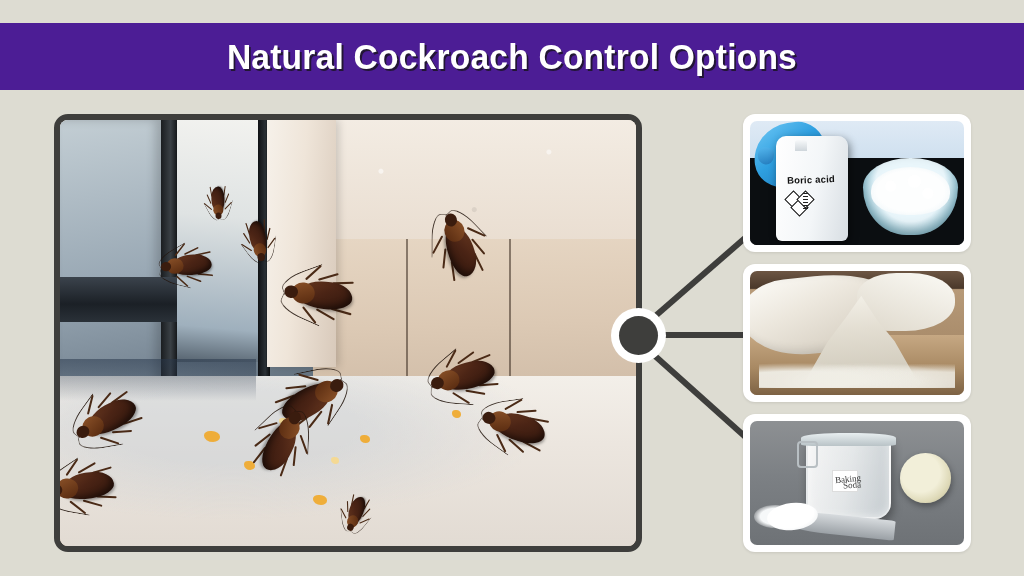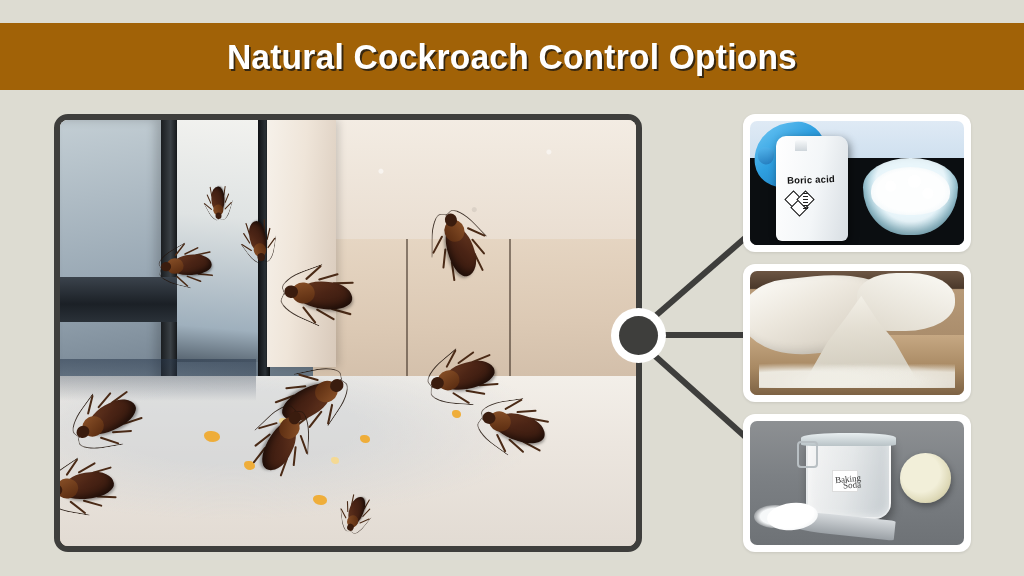--- a/index.html
+++ b/index.html
@@ -20,21 +20,21 @@
     background: #dddcd2;
   }
 
   
   .header-bar {
     position: absolute;
     left: 0;
     top: 23px;
     width: 1024px;
     height: 67px;
-    background: #a16207;
+    background: #4c1d95;
     display: flex;
     align-items: center;
     justify-content: center;
   }
   .header-title {
     color: #ffffff;
     font-family: "Liberation Sans", sans-serif;
     font-size: 35px;
     font-weight: bold;
     letter-spacing: 0.2px;

